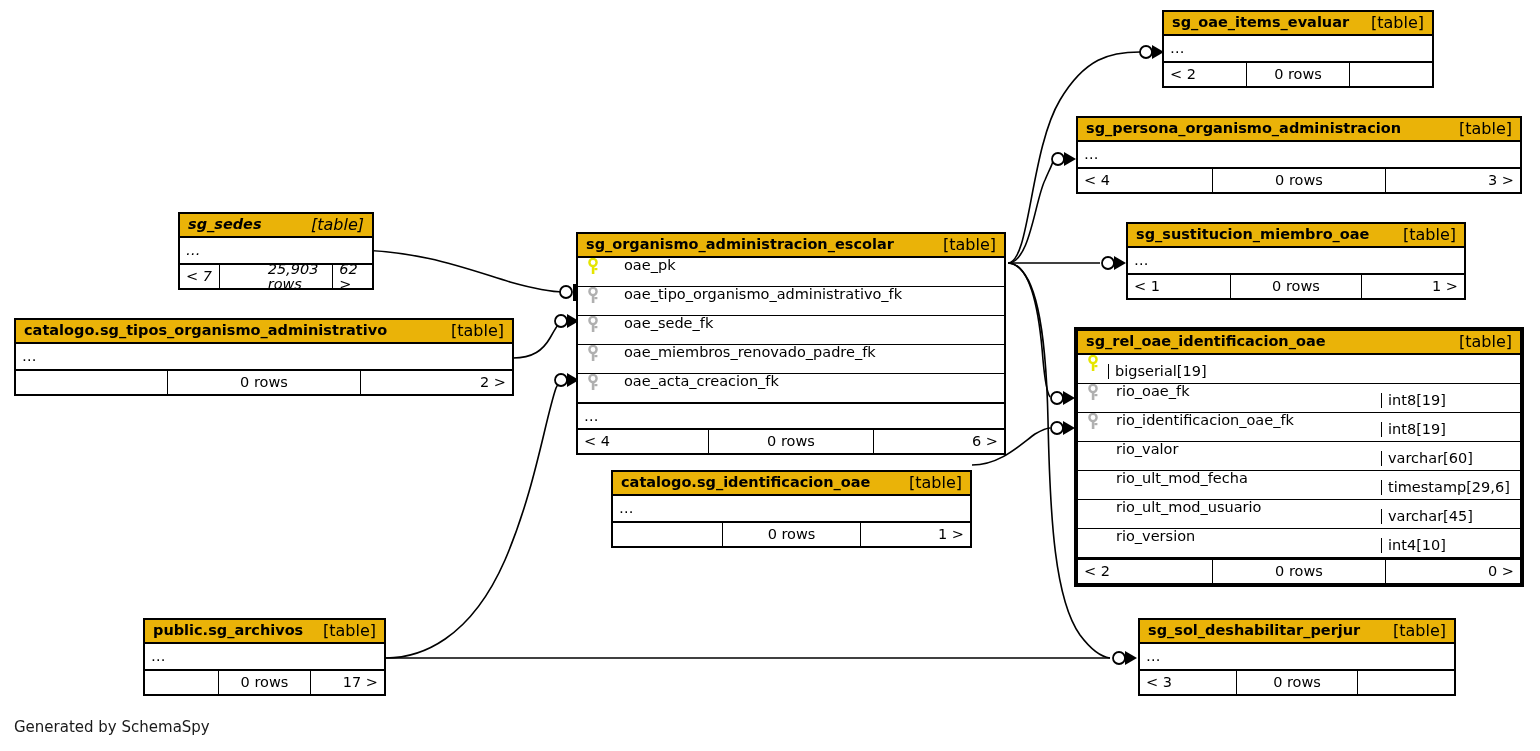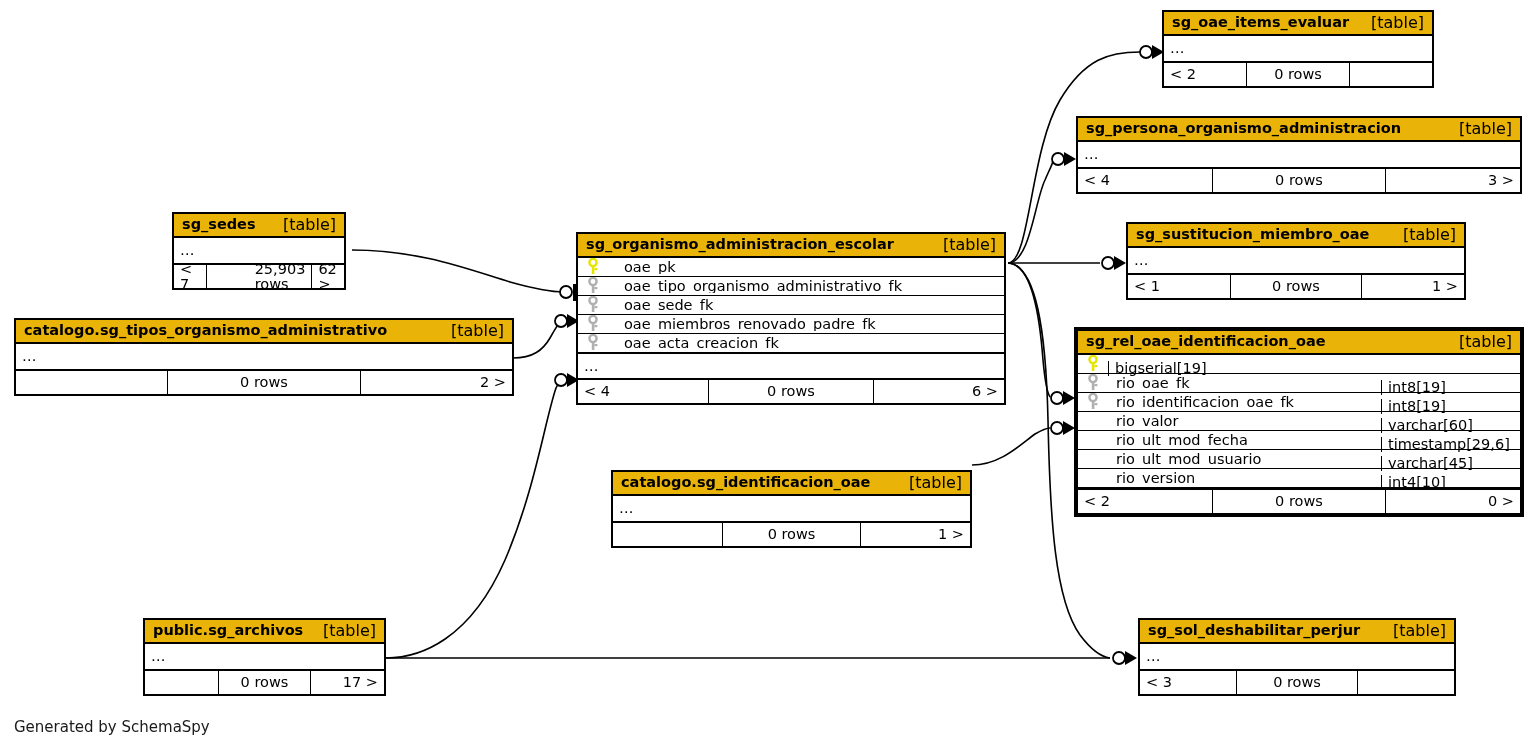--- a/index.html
+++ b/index.html
@@ -54,23 +54,23 @@
     white-space: nowrap;
   }
   .ttype {
     font-size: 16px;
     color: #000000;
     white-space: nowrap;
     padding-left: 14px;
   }
   .trow {
     display: flex;
-    align-items: center;
+    align-items: flex-start;
     border-bottom: 1px solid #000000;
-    height: 19px;
+    height: 29px;
     box-sizing: border-box;
   }
   .trow:last-of-type { border-bottom: none; }
   .colname {
     display: flex;
     align-items: center;
     flex: 1 1 auto;
     padding-left: 8px;
     white-space: nowrap;
     overflow: hidden;
@@ -294,21 +294,21 @@
       <span class="coltype">int4[10]</span>
     </div>
 
     <div class="tfoot">
       <div class="f-left">&lt; 2</div>
       <div class="f-mid">0 rows</div>
       <div class="f-right">0 &gt;</div>
     </div>
   </div>
 
-  <div class="tbl" style="left:172px; top:212px; width:174px;">
+  <div class="tbl" style="left:178px; top:212px; width:196px;font-style:italic;">
     <div class="thead">
       <span class="tname">sg_sedes</span>
       <span class="ttype">[table]</span>
     </div>
     <div class="ellipsis-row">…</div>
     <div class="tfoot">
       <div class="f-left">&lt; 7</div>
       <div class="f-mid" style="flex:2.2 1 0;padding-left:48px;">25,903 rows</div>
       <div class="f-right">62 &gt;</div>
     </div>

